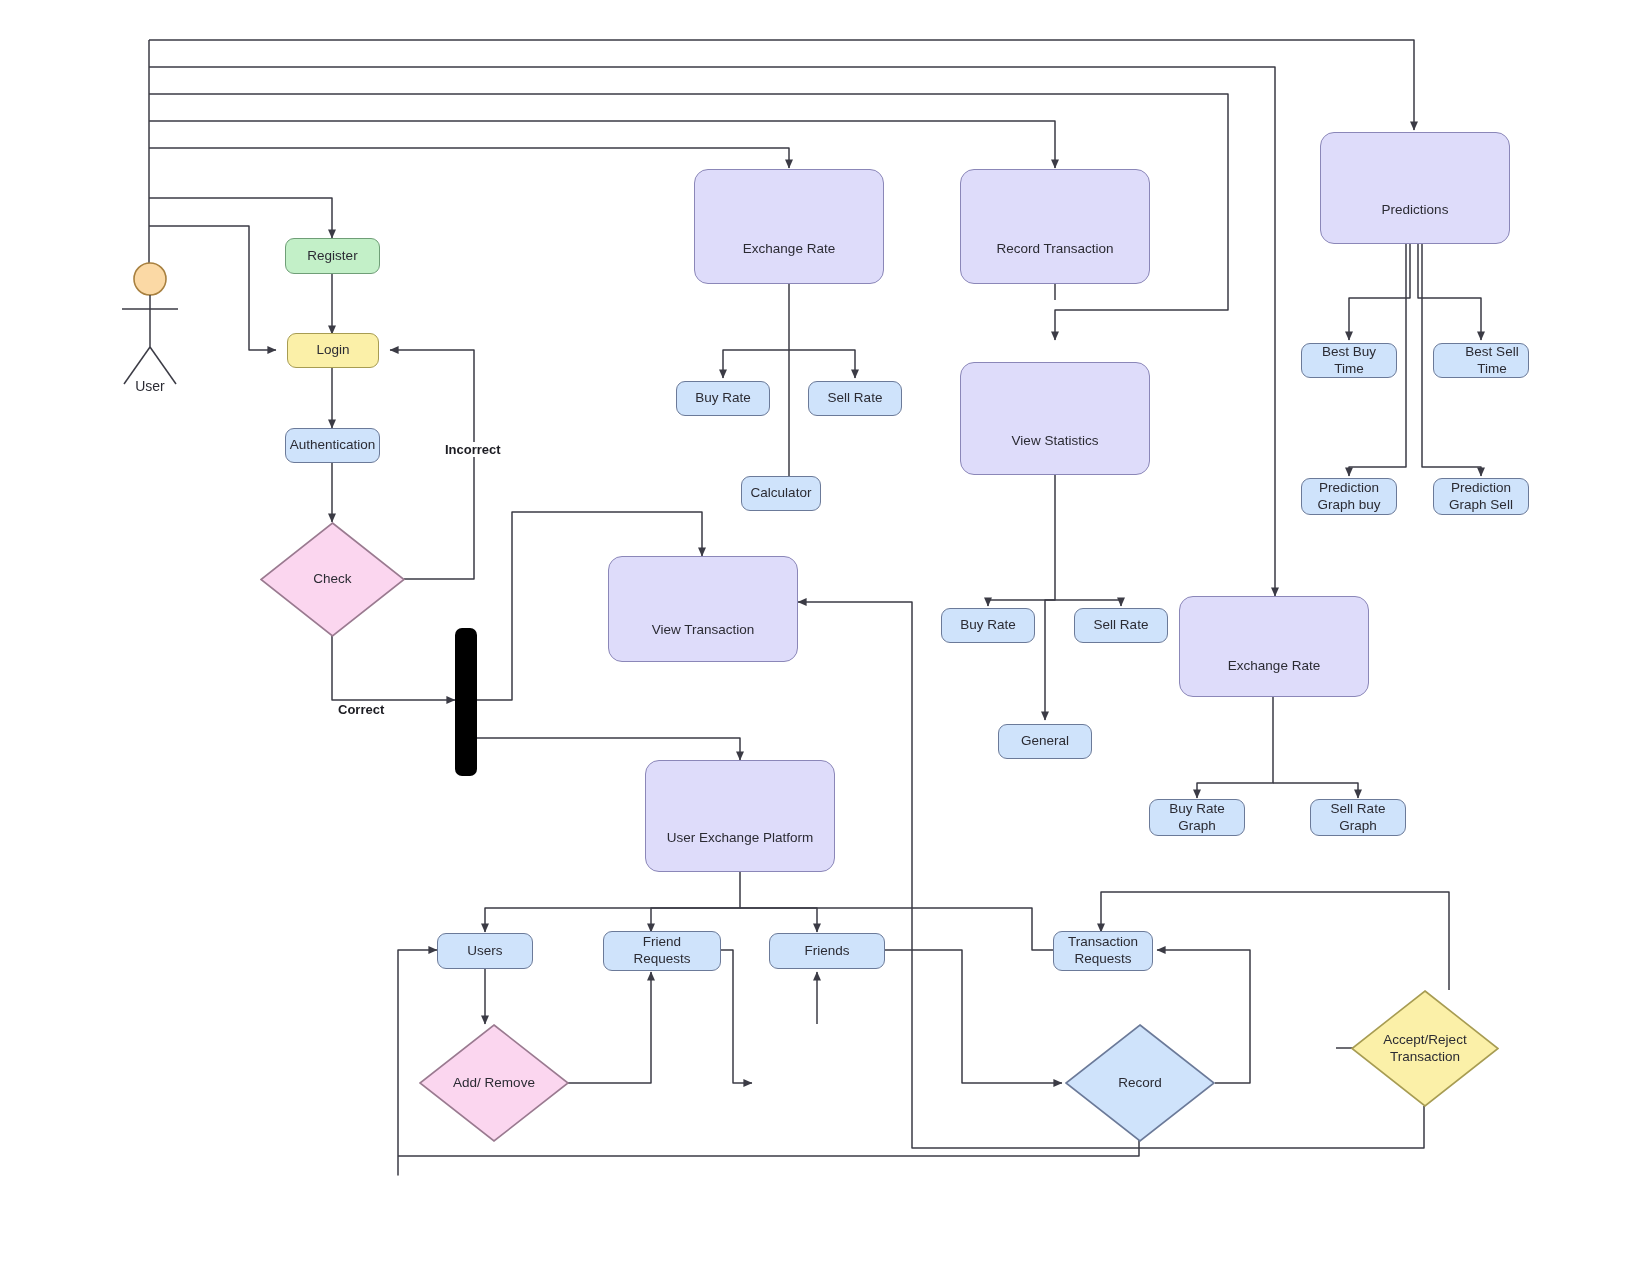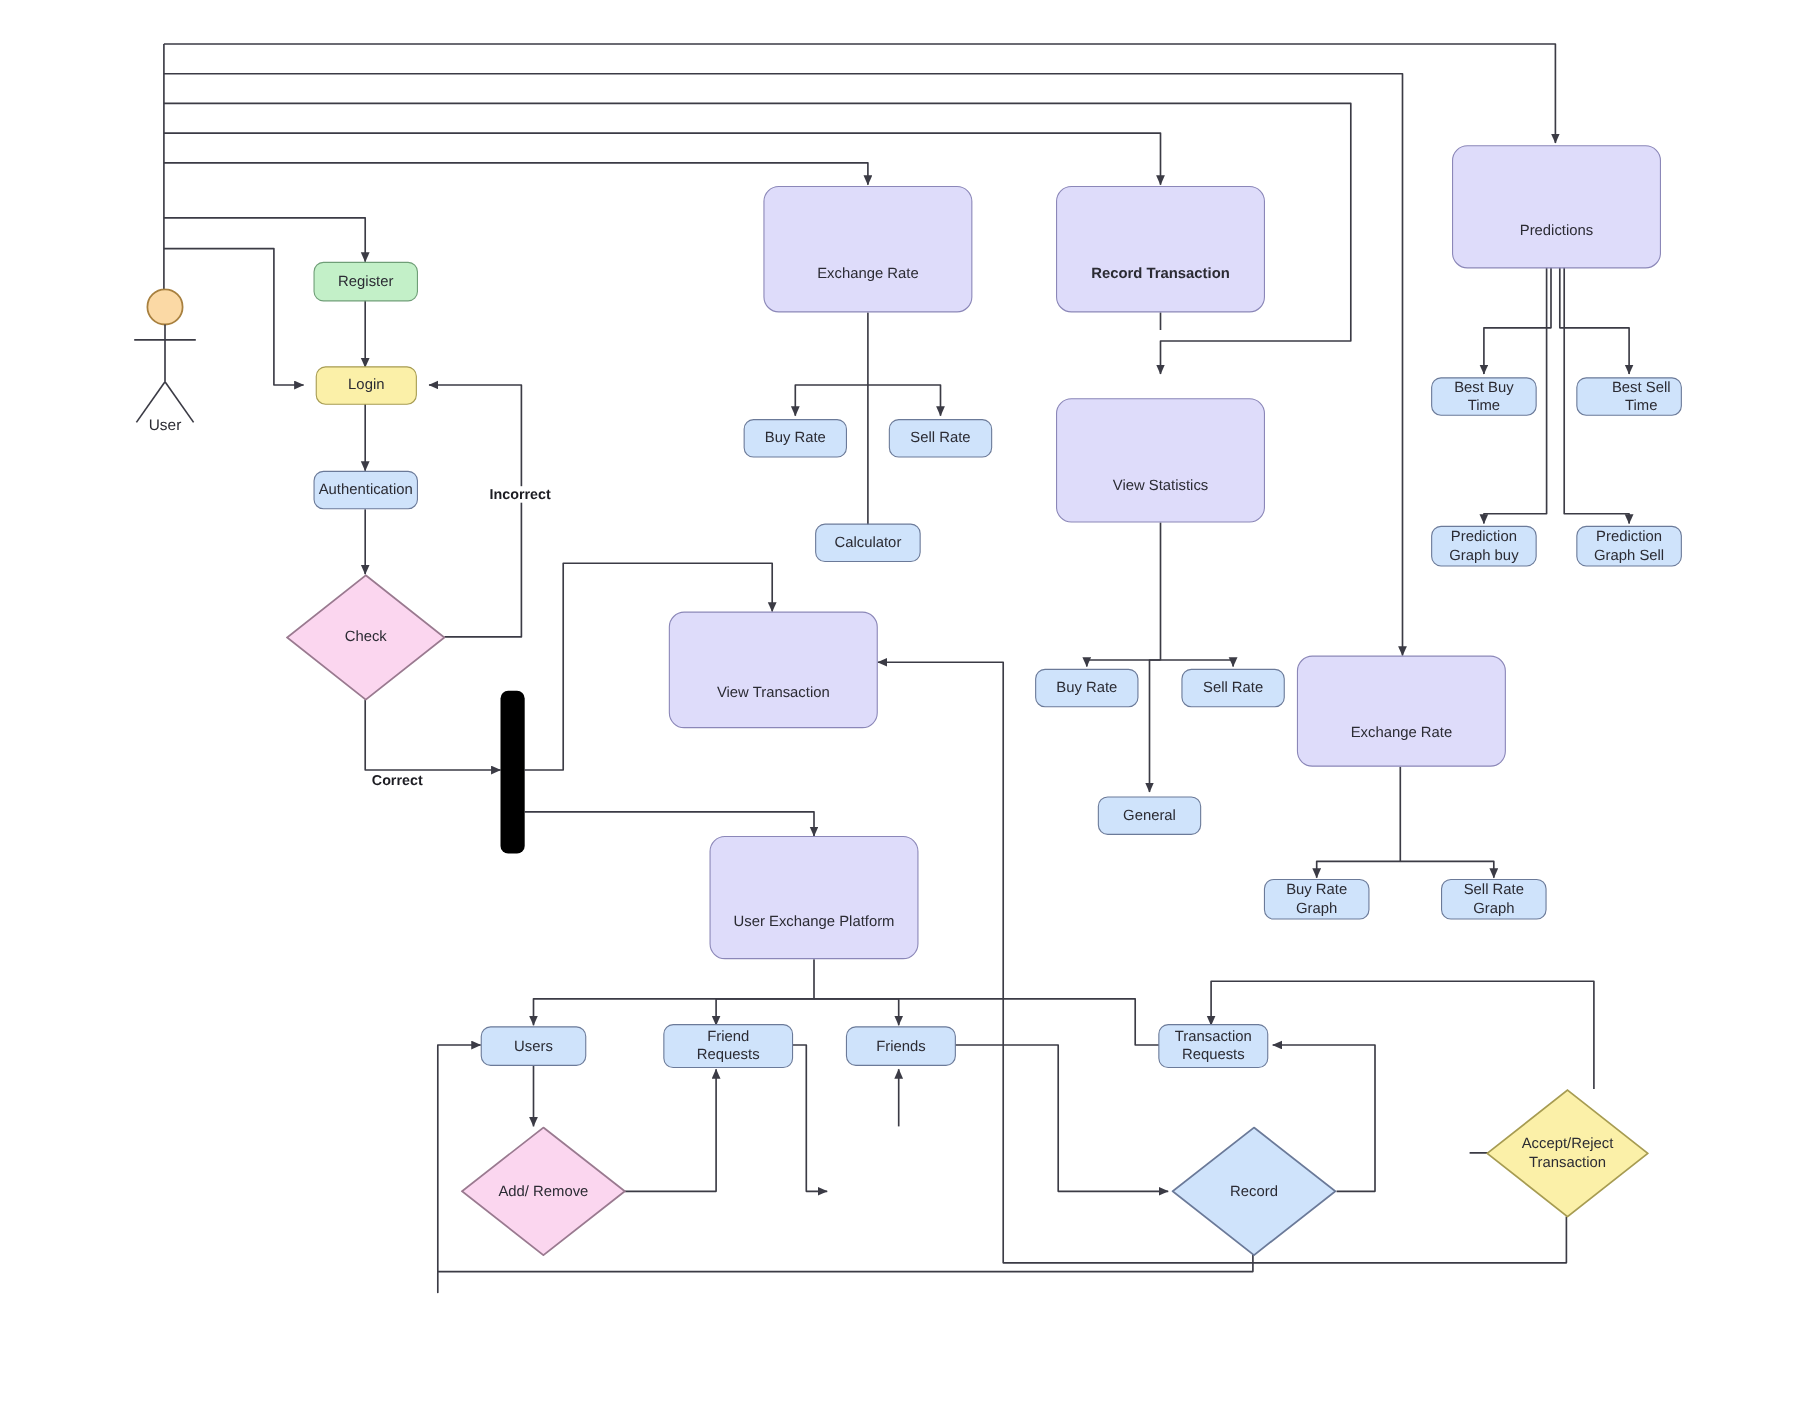--- a/index.html
+++ b/index.html
@@ -151,21 +151,21 @@
 
   <div class="forkbar" style="left:455px;top:628px;width:22px;height:148px;"></div>
 
   <div class="node comp" style="left:694px;top:169px;width:190px;height:115px;">
     <div class="head"></div>
     <div class="body">
         <span>Exchange Rate</span>
       </div>
   </div>
 
-  <div class="node comp" style="left:960px;top:169px;width:190px;height:115px;font-weight:bold;">
+  <div class="node comp" style="left:960px;top:169px;width:190px;height:115px;">
     <div class="head"></div>
     <div class="body">
         <span>Record Transaction</span>
       </div>
   </div>
 
   <div class="node comp" style="left:1320px;top:132px;width:190px;height:112px;">
     <div class="head"></div>
     <div class="body">
         <span>Predictions</span>
@@ -199,21 +199,21 @@
         <span>User Exchange Platform</span>
       </div>
   </div>
 
   <div class="node pill" style="left:676px;top:381px;width:94px;height:35px;">
     <span>Buy Rate</span>
   </div>
   <div class="node pill" style="left:808px;top:381px;width:94px;height:35px;">
     <span>Sell Rate</span>
   </div>
-  <div class="node pill" style="left:741px;top:476px;width:96px;height:35px;">
+  <div class="node pill" style="left:741px;top:476px;width:80px;height:35px;">
     <span>Calculator</span>
   </div>
 
   <div class="node pill" style="left:1301px;top:343px;width:96px;height:35px;flex-direction:column;">
     <span>Best Buy</span>
     <span>Time</span>
   </div>
   <div class="node pill" style="left:1433px;top:343px;width:96px;height:35px;flex-direction:column;padding-left:22px;">
     <span>Best Sell</span>
     <span>Time</span>
@@ -246,21 +246,21 @@
     <span>Graph</span>
   </div>
 
   <div class="node pill" style="left:437px;top:933px;width:96px;height:36px;">
     <span>Users</span>
   </div>
   <div class="node pill" style="left:603px;top:931px;width:118px;height:40px;flex-direction:column;">
     <span>Friend</span>
     <span>Requests</span>
   </div>
-  <div class="node pill" style="left:769px;top:933px;width:100px;height:36px;">
+  <div class="node pill" style="left:769px;top:933px;width:116px;height:36px;">
     <span>Friends</span>
   </div>
   <div class="node pill" style="left:1053px;top:931px;width:100px;height:40px;flex-direction:column;">
     <span>Transaction</span>
     <span>Requests</span>
   </div>
 
   <div class="diamond" style="left:419px;top:1024px;width:150px;height:118px;">
     <svg class="dshape" viewBox="0 0 150 118" preserveAspectRatio="none">
       <polygon points="75,1 149,59 75,117 1,59" fill="#fbd6ef" stroke="#9a7a90" stroke-width="1.6"></polygon>

